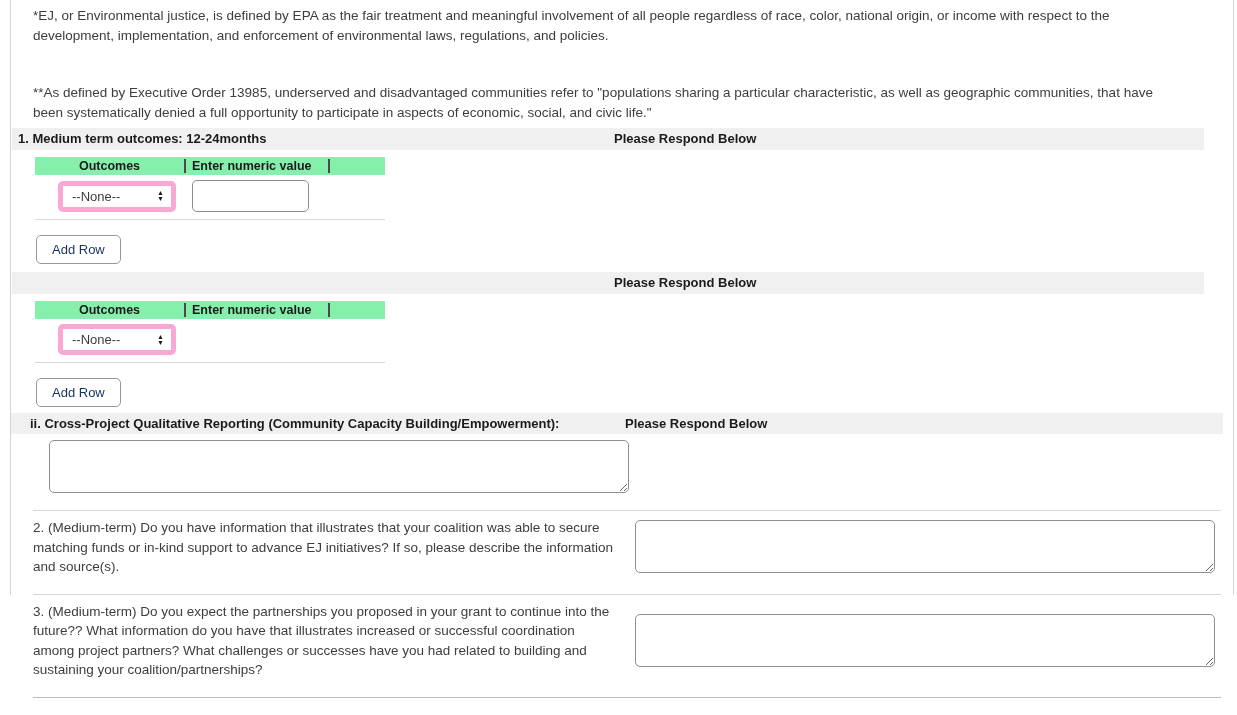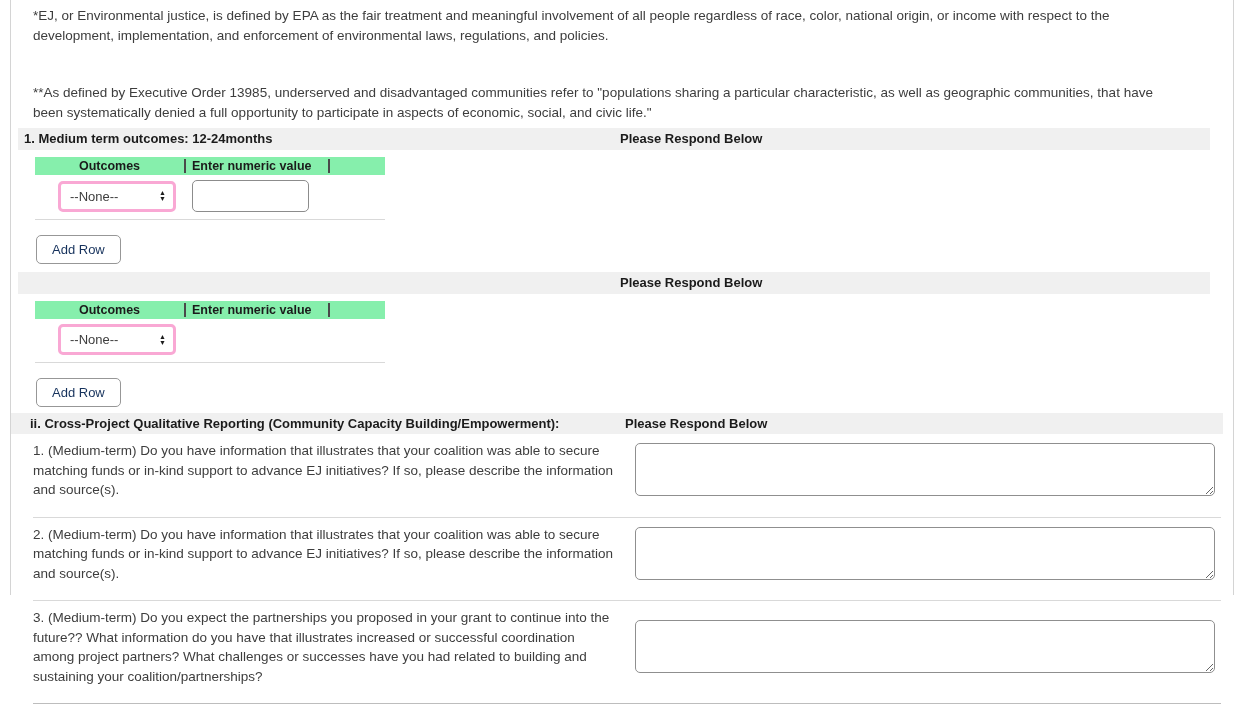--- a/index.html
+++ b/index.html
@@ -18,21 +18,21 @@
     background:#fff;
   }
   .intro {
     margin-left:22px; width:1130px;
     font-size:13.5px; line-height:20px; color:#3d3d3d;
   }
   .intro + .intro { margin-top:37px; }
 
   
   .band {
-    position:relative; margin-left:7px; margin-top:5px;
+    position:relative; margin-left:1px; margin-top:5px;
     width:1192px; height:22px; line-height:22px;
     background:#f0f0f0; padding-left:6px;
     font-size:13px; font-weight:bold; color:#1b1b1b;
     white-space:nowrap;
   }
   .band .respond { position:absolute; left:602px; top:0; font-weight:bold; color:#1b1b1b; }
   .band.band-ii { margin-left:0; margin-top:6px; width:1212px; height:21px; line-height:21px; padding-left:19px; }
   .band.band-ii .respond { left:614px; }
 
   
@@ -47,21 +47,21 @@
   .th3 { flex:1; }
   .colsep { width:2px; height:14px; background:#4a4a4a; }
   .trow {
     display:flex; align-items:center;
     padding:5px 0 7px 23px;
     border-bottom:1px solid #d9d9d9;
   }
   .select {
     display:inline-flex; align-items:center; justify-content:space-between;
     width:118px; height:31px;
-    border:3px solid #f9a8d4; border-radius:5px;
+    border:5px solid #f9a8d4; border-radius:5px;
     padding:0 7px 0 9px; background:#fff;
     font-size:13px; color:#3d3d3d; cursor:pointer;
   }
   .spinner { display:flex; flex-direction:column; align-items:center; line-height:6px; }
   .spinner span { font-size:7px; color:#1b1b1b; }
   .num-input {
     width:117px; height:32px; margin-left:16px;
     border:1px solid #8c8c8c; border-radius:5px;
     font-size:13px; padding:0 8px; color:#3d3d3d; background:#fff;
   }
@@ -155,21 +155,20 @@
     <button class="addrow">Add Row</button>
 
     
     <div class="band band-ii">
       <span>ii. Cross-Project Qualitative Reporting (Community Capacity Building/Empowerment):</span>
       <span class="respond">Please Respond Below</span>
     </div>
 
     <div class="questions">
       <div class="qrow">
-        <div class="qtext">1. (Medium-term) Do you have information that illustrates that your coalition was able to secure matching funds or in-kind support to advance EJ initiatives? If so, please describe the information and source(s).</div>
         <textarea class="qta" style=""></textarea>
       </div>
       <div class="qrow">
         <div class="qtext">2. (Medium-term) Do you have information that illustrates that your coalition was able to secure matching funds or in-kind support to advance EJ initiatives? If so, please describe the information and source(s).</div>
         <textarea class="qta" style=""></textarea>
       </div>
       <div class="qrow">
         <div class="qtext">3. (Medium-term) Do you expect the partnerships you proposed in your grant to continue into the future?? What information do you have that illustrates increased or successful coordination among project partners? What challenges or successes have you had related to building and sustaining your coalition/partnerships?</div>
         <textarea class="qta" style=""></textarea>
       </div>

